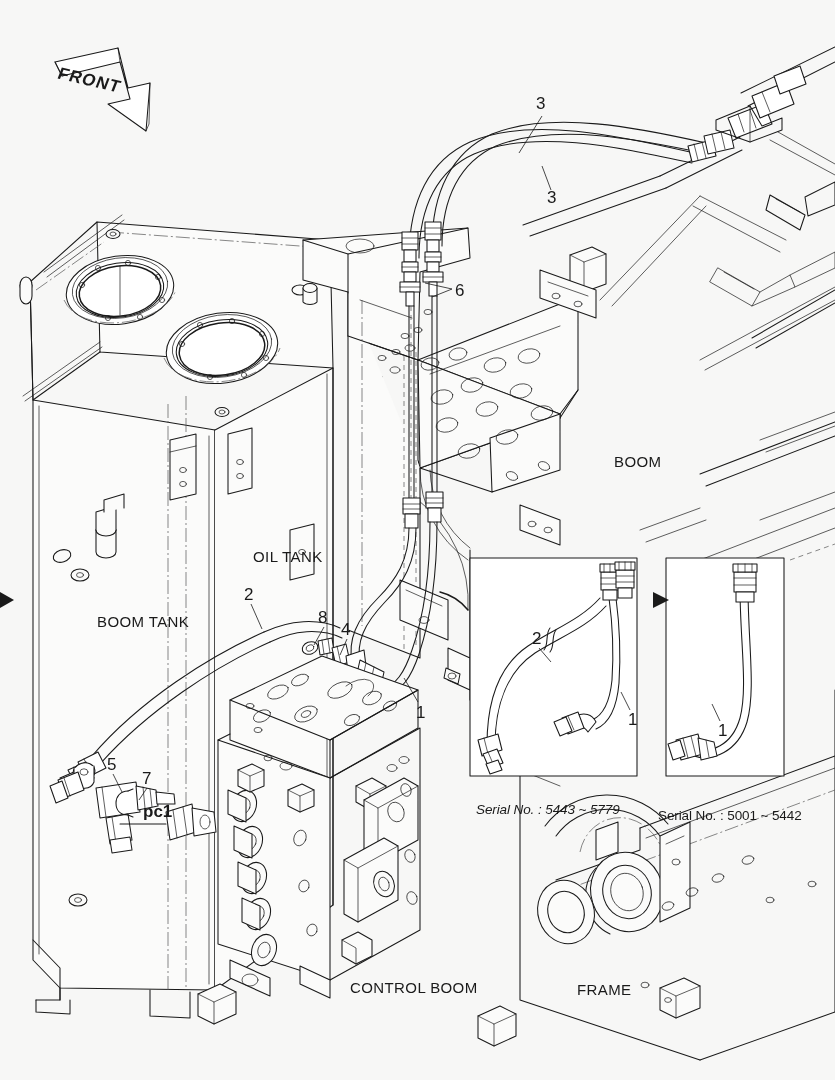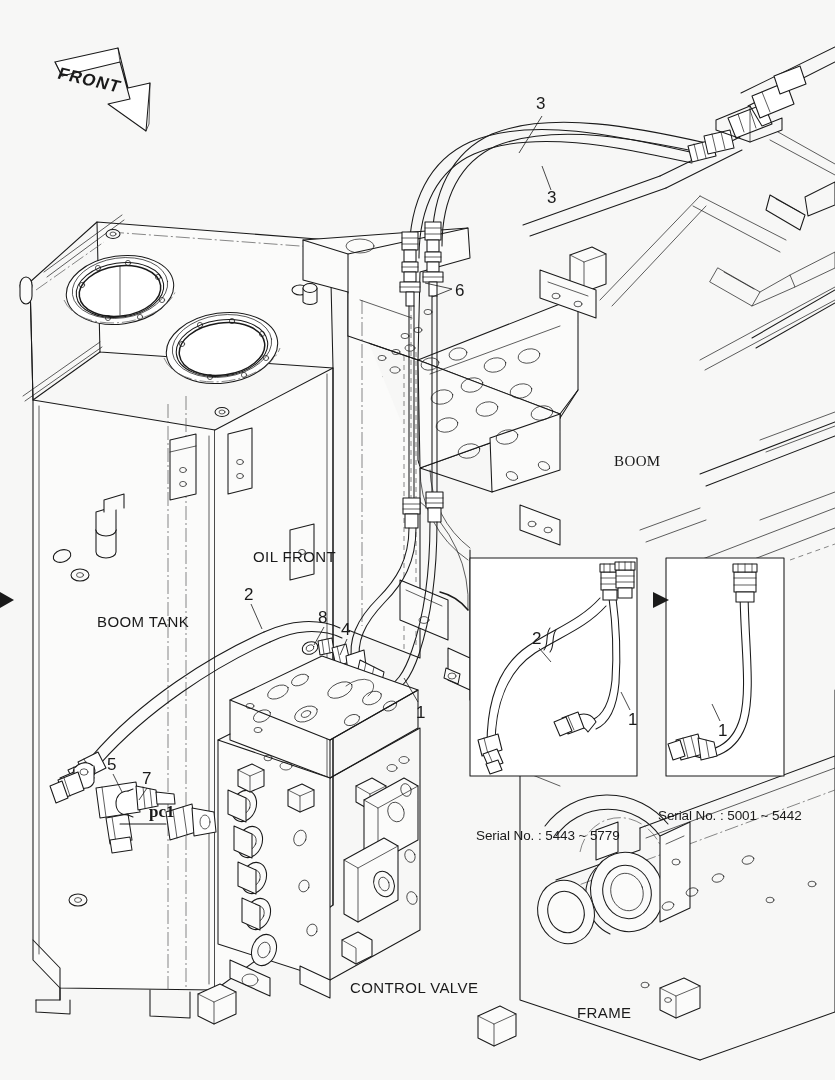--- a/index.html
+++ b/index.html
@@ -659,38 +659,38 @@
       <path class="ld" d="M539 648 L551 662"></path>
       <path class="ld" d="M630 710 L621 692"></path>
       <path class="ld" d="M720 721 L712 704"></path>
     </g>
 
     </g>
   </svg>
 
   <div class="lbl lbl-front" style="left:62px; top:64px; transform: rotate(13deg) skewX(-8deg); transform-origin: left top;">FRONT</div>
 
-  <div class="lbl lbl-part" style="left:614px; top:453px;font-family:Liberation Serif, serif;">BOOM</div>
-  <div class="lbl lbl-part" style="left:253px; top:548px;">OIL FRONT</div>
+  <div class="lbl lbl-part" style="left:614px; top:453px;">BOOM</div>
+  <div class="lbl lbl-part" style="left:253px; top:548px;">OIL TANK</div>
   <div class="lbl lbl-part" style="left:97px; top:613px;">BOOM TANK</div>
-  <div class="lbl lbl-part" style="left:350px; top:979px;">CONTROL VALVE</div>
-  <div class="lbl lbl-part" style="left:577px; top:981px;margin-top:23px;">FRAME</div>
-
-  <div class="lbl lbl-port" style="left:149px; top:802px;font-family:Liberation Serif, serif;">pc1</div>
+  <div class="lbl lbl-part" style="left:350px; top:979px;">CONTROL BOOM</div>
+  <div class="lbl lbl-part" style="left:577px; top:981px;">FRAME</div>
+
+  <div class="lbl lbl-port" style="left:143px; top:802px;">pc1</div>
 
   <div class="lbl lbl-callout" style="left:536px; top:94px;">3</div>
   <div class="lbl lbl-callout" style="left:547px; top:188px;">3</div>
   <div class="lbl lbl-callout" style="left:455px; top:281px;">6</div>
   <div class="lbl lbl-callout" style="left:244px; top:585px;">2</div>
   <div class="lbl lbl-callout" style="left:318px; top:608px;">8</div>
   <div class="lbl lbl-callout" style="left:341px; top:620px;">4</div>
   <div class="lbl lbl-callout" style="left:416px; top:703px;">1</div>
   <div class="lbl lbl-callout" style="left:107px; top:755px;">5</div>
   <div class="lbl lbl-callout" style="left:142px; top:769px;">7</div>
 
   <div class="lbl lbl-callout" style="left:532px; top:629px;">2</div>
   <div class="lbl lbl-callout" style="left:628px; top:710px;">1</div>
   <div class="lbl lbl-callout" style="left:718px; top:721px;">1</div>
 
-  <div class="lbl lbl-serial" style="left:476px; top:828px;">Serial No. : 5443 ~ 5779</div>
+  <div class="lbl lbl-serial" style="left:476px; top:802px;font-style:italic;">Serial No. : 5443 ~ 5779</div>
   <div class="lbl lbl-serial" style="left:658px; top:808px;">Serial No. : 5001 ~ 5442</div>
 
 </div>
 
 </body></html>

